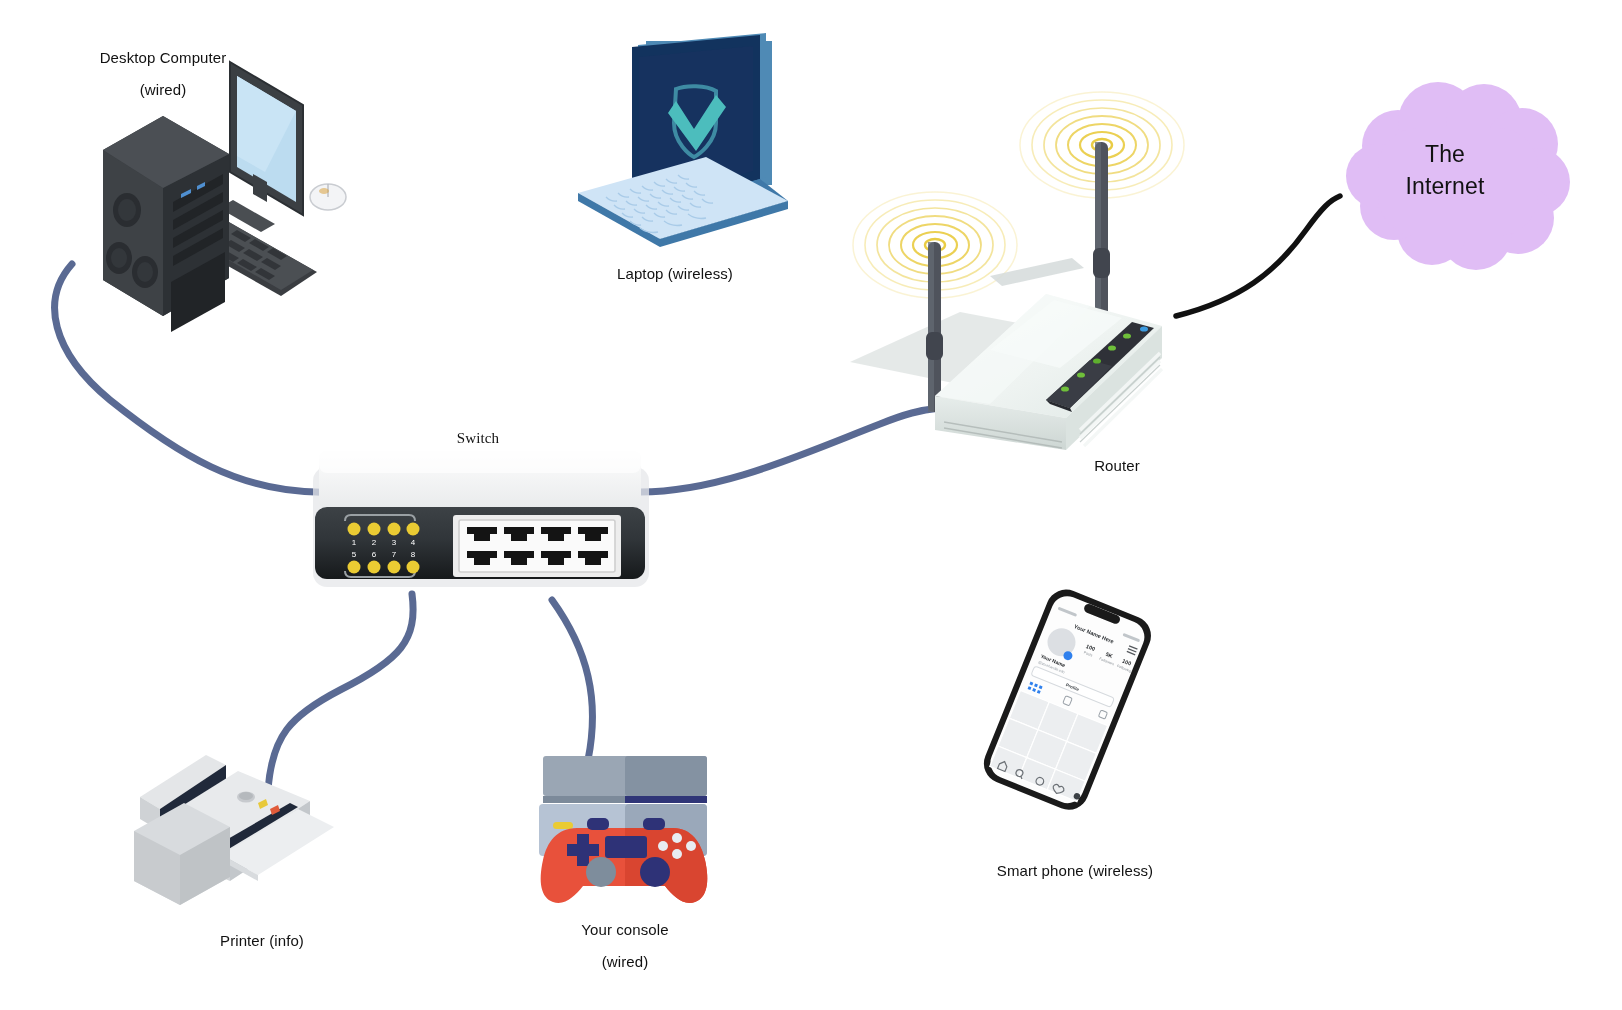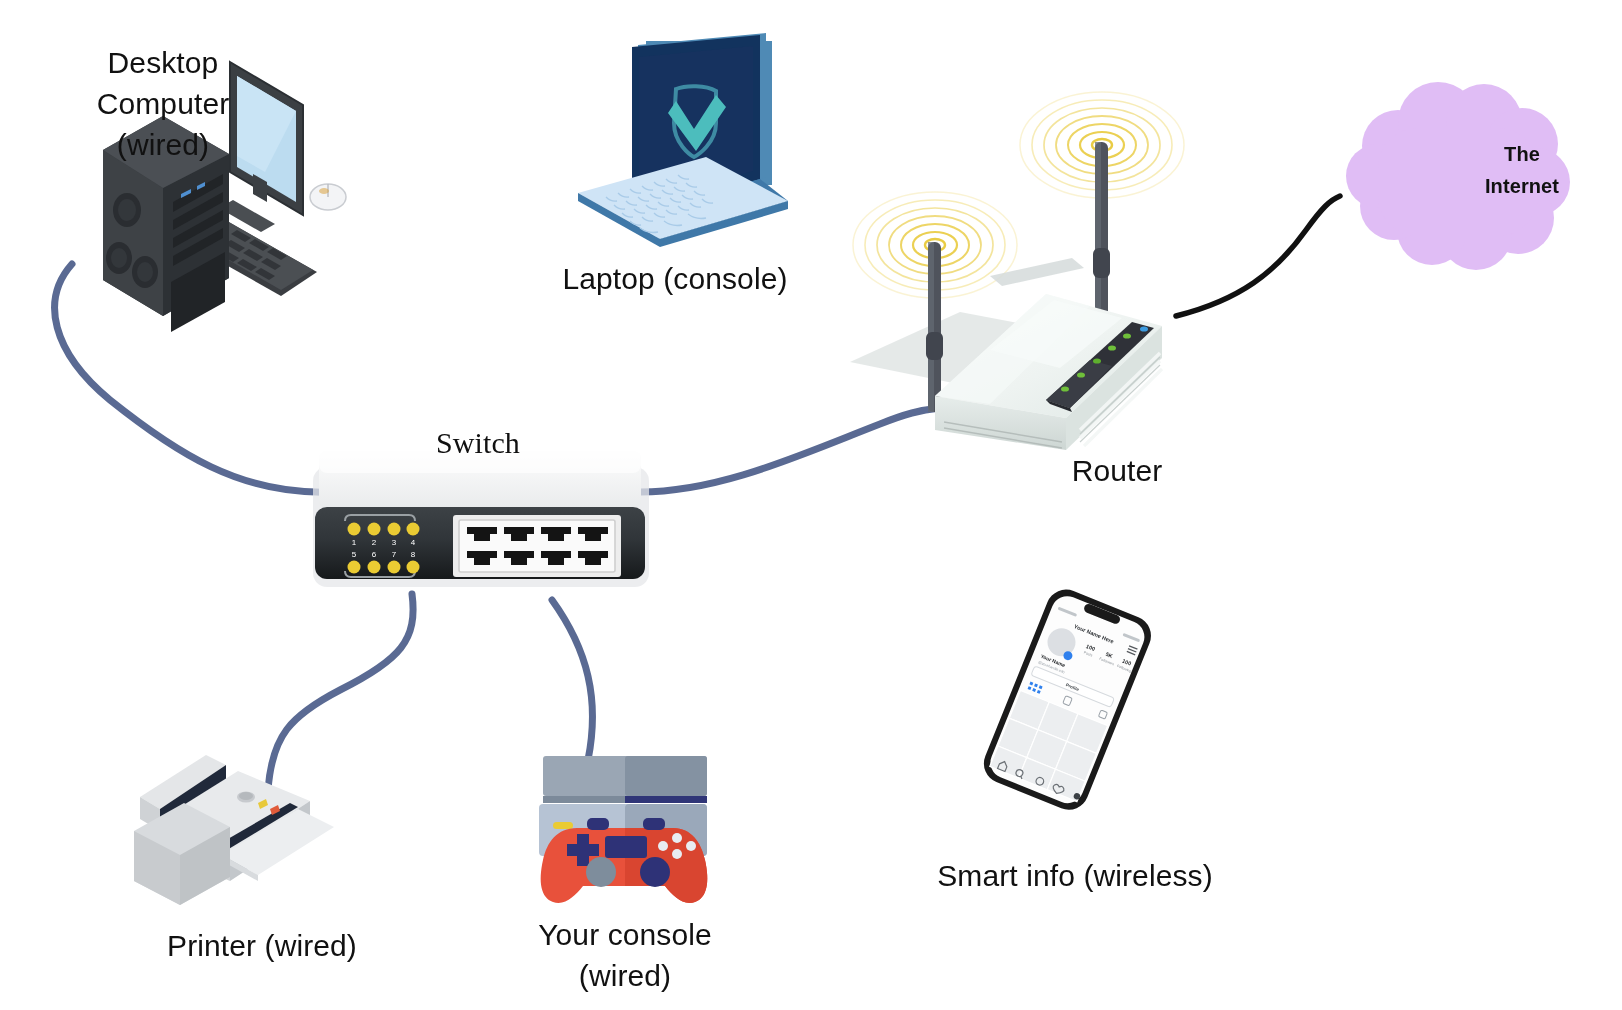--- a/index.html
+++ b/index.html
@@ -17,22 +17,22 @@
   }
   #stage {
     position: absolute;
     left: 0; top: 0;
     width: 1622px;
     height: 1010px;
   }
   .label {
     position: absolute;
     color: #111111;
-    font-size: 30px;
-    line-height: 41px;
+    font-size: 15px;
+    line-height: 32px;
     text-align: center;
     white-space: pre-line;
     font-family: "Liberation Sans", "DejaVu Sans", sans-serif;
     letter-spacing: 0.1px;
   }
   .node-svg {
     position: absolute;
   }
   svg { display: block; overflow: visible; }
 </style>
@@ -459,29 +459,29 @@
         <circle cx="116" cy="197" r="3.8"></circle>
         <path d="M 136,195 q 2.5,-3 5,0 q 2.5,3 -5,7 q -7.5,-4 -5,-7 q 2.5,-3 5,0 z"></path>
       </g>
       <circle cx="156" cy="197" r="3.2" fill="#3b4045"></circle>
     </g>
   </svg>
 
   <div class="label" style="left:38px;top:42px;width:250px;">Desktop Computer
 (wired)</div>
 
-  <div class="label" style="left:560px;top:258px;width:230px;">Laptop (console)</div>
+  <div class="label" style="left:560px;top:258px;width:230px;">Laptop (wireless)</div>
 
   <div class="label" style="left:1032px;top:450px;width:170px;">Router</div>
 
-  <div class="label" style="left:1442px;top:138px;width:160px;font-size:20px;line-height:32px;font-weight:bold;">The
+  <div class="label" style="left:1365px;top:138px;width:160px;font-size:23px;line-height:32px;">The
 Internet</div>
 
   <div class="label" style="left:398px;top:422px;width:160px;font-family:Liberation Serif, serif;">Switch</div>
 
-  <div class="label" style="left:142px;top:925px;width:240px;">Printer (wired)</div>
+  <div class="label" style="left:142px;top:925px;width:240px;">Printer (info)</div>
 
   <div class="label" style="left:505px;top:914px;width:240px;">Your console
 (wired)</div>
 
-  <div class="label" style="left:930px;top:855px;width:290px;">Smart info (wireless)</div>
+  <div class="label" style="left:930px;top:855px;width:290px;">Smart phone (wireless)</div>
 
 </div>
 
 </body></html>

